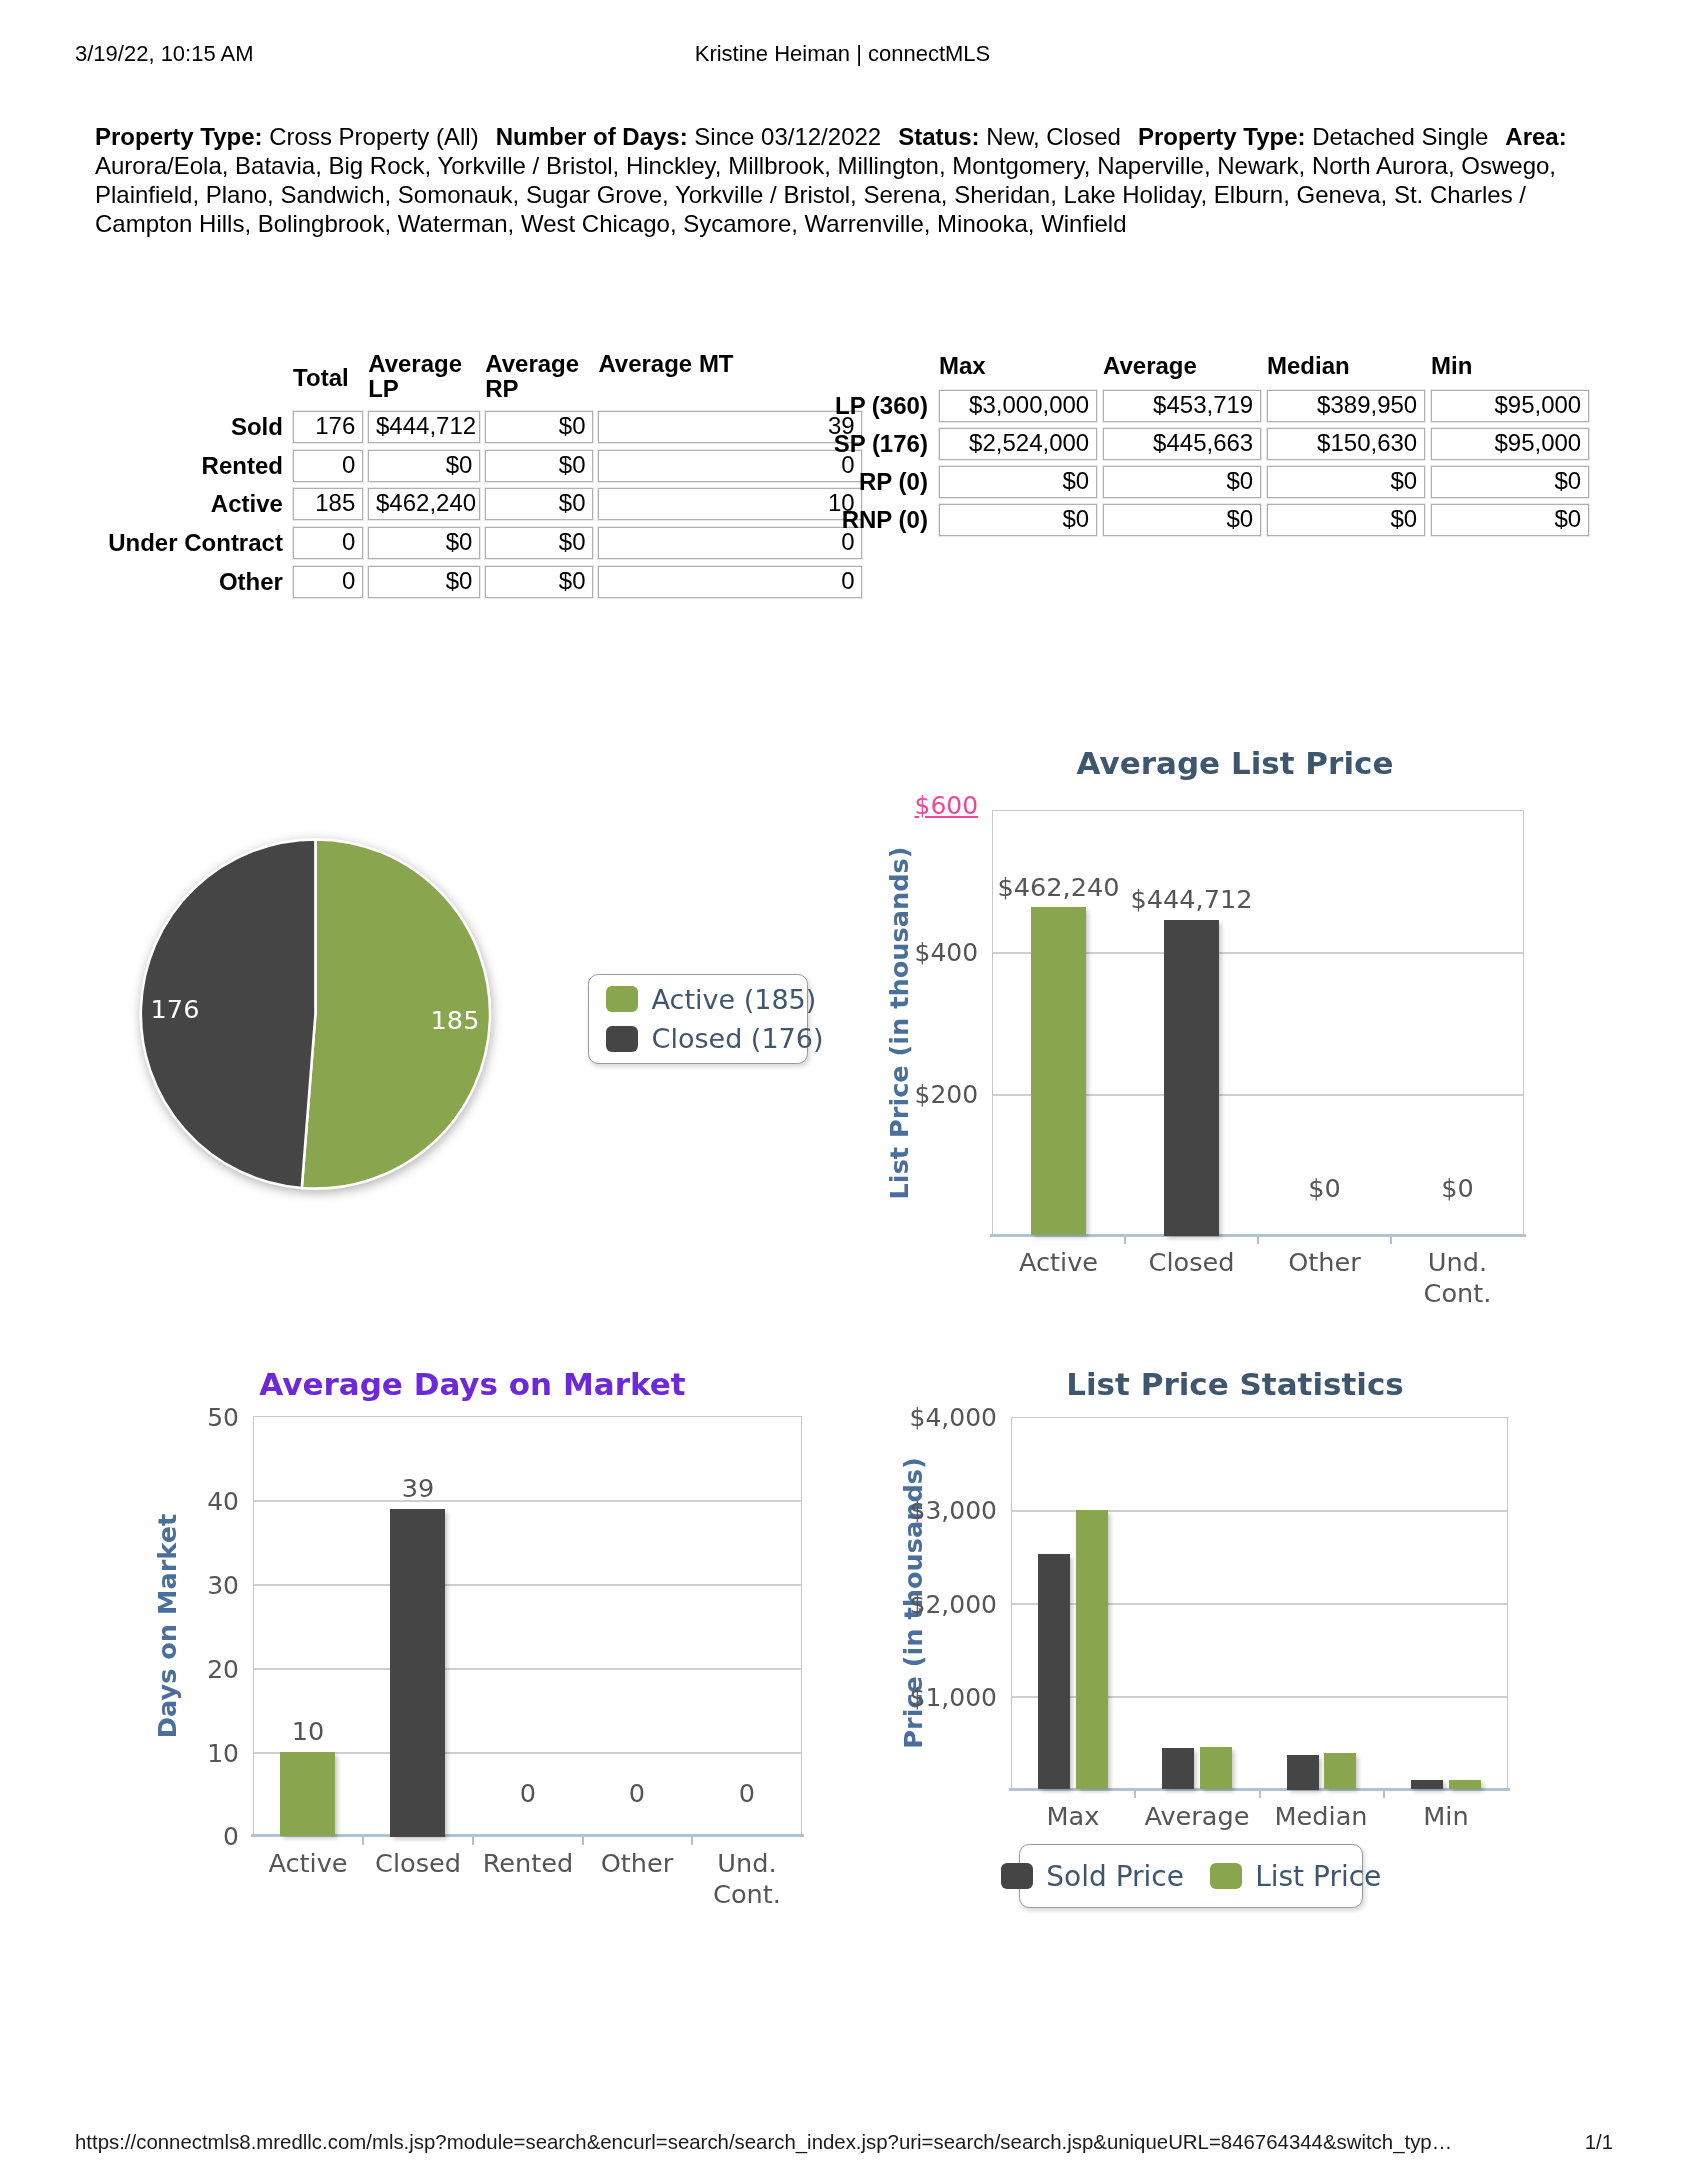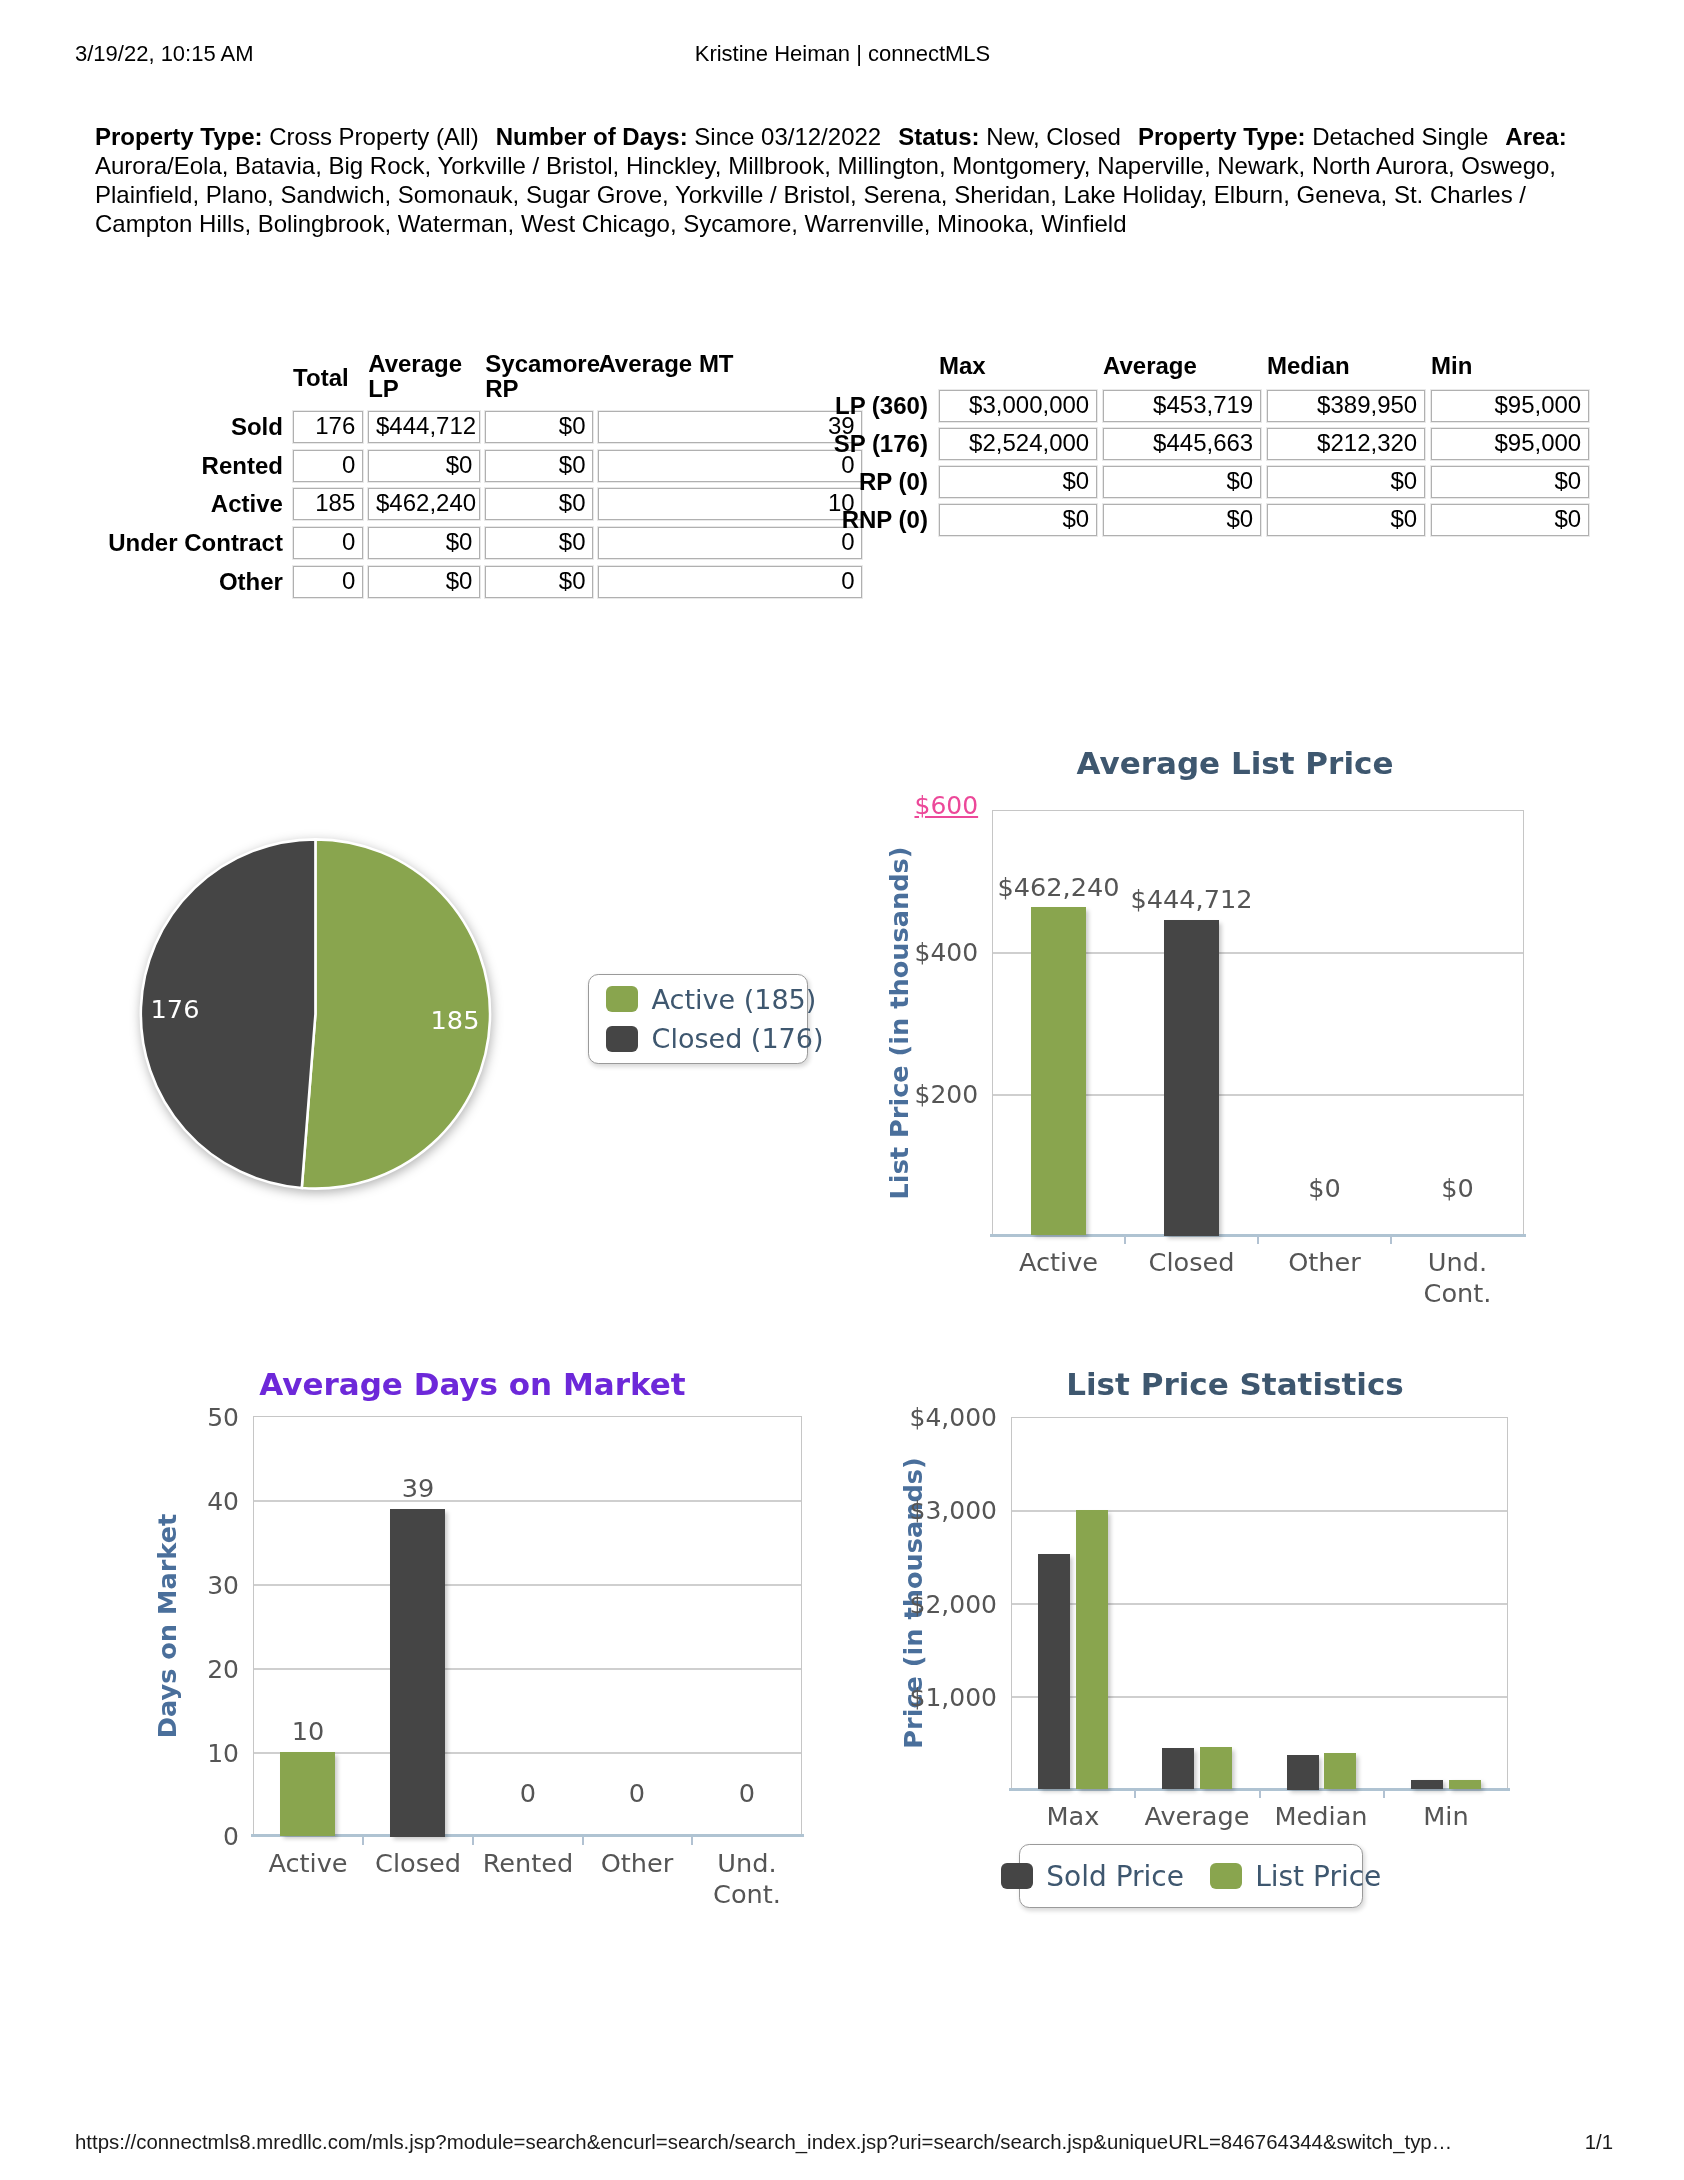--- a/index.html
+++ b/index.html
@@ -67,21 +67,21 @@
 
   <div class="hdr-date">3/19/22, 10:15 AM</div>
   <div class="hdr-center">Kristine Heiman | connectMLS</div>
 
   <div class="criteria"><span class="seg"><b>Property Type:</b> Cross Property (All)</span><span class="seg"><b>Number of Days:</b> Since 03/12/2022</span><span class="seg"><b>Status:</b> New, Closed</span><span class="seg"><b>Property Type:</b> Detached Single</span><span class="seg"><b>Area:</b> Aurora/Eola, Batavia, Big Rock, Yorkville / Bristol, Hinckley, Millbrook, Millington, Montgomery, Naperville, Newark, North Aurora, Oswego, Plainfield, Plano, Sandwich, Somonauk, Sugar Grove, Yorkville / Bristol, Serena, Sheridan, Lake Holiday, Elburn, Geneva, St. Charles / Campton Hills, Bolingbrook, Waterman, West Chicago, Sycamore, Warrenville, Minooka, Winfield</span></div>
 
   <div id="summary-table" class="tbl">
       <div class="th"></div>
       <div class="th v-center">Total</div>
       <div class="th">Average LP</div>
-      <div class="th">Sycamore RP</div>
+      <div class="th">Average RP</div>
       <div class="th">Average MT</div>
       <div class="rlabel">Sold</div>
       <div class="vbox">176</div>
       <div class="vbox">$444,712</div>
       <div class="vbox">$0</div>
       <div class="vbox">39</div>
       <div class="rlabel">Rented</div>
       <div class="vbox">0</div>
       <div class="vbox">$0</div>
       <div class="vbox">$0</div>
@@ -109,21 +109,21 @@
       <div class="th">Median</div>
       <div class="th">Min</div>
       <div class="rlabel">LP (360)</div>
       <div class="vbox">$3,000,000</div>
       <div class="vbox">$453,719</div>
       <div class="vbox">$389,950</div>
       <div class="vbox">$95,000</div>
       <div class="rlabel">SP (176)</div>
       <div class="vbox">$2,524,000</div>
       <div class="vbox">$445,663</div>
-      <div class="vbox">$212,320</div>
+      <div class="vbox">$150,630</div>
       <div class="vbox">$95,000</div>
       <div class="rlabel">RP (0)</div>
       <div class="vbox">$0</div>
       <div class="vbox">$0</div>
       <div class="vbox">$0</div>
       <div class="vbox">$0</div>
       <div class="rlabel">RNP (0)</div>
       <div class="vbox">$0</div>
       <div class="vbox">$0</div>
       <div class="vbox">$0</div>

